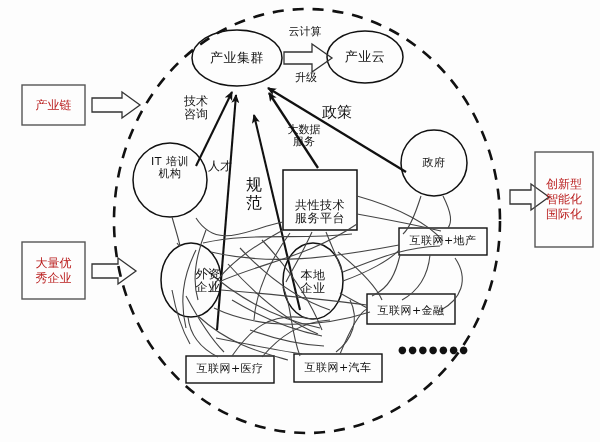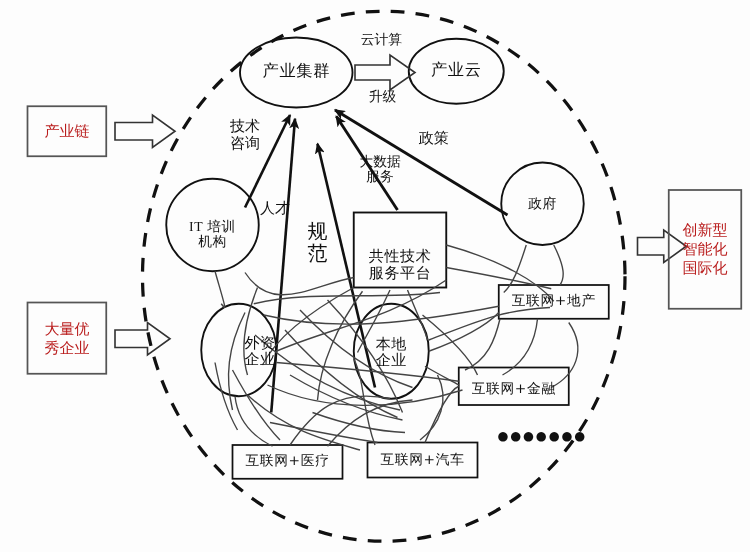--- a/index.html
+++ b/index.html
@@ -155,21 +155,21 @@
   <div class="io-box-label" style="left:22px; top:85px; width:63px; height:40px; font-size:12px;">产业链</div>
   <div class="io-box-label" style="left:22px; top:242px; width:63px; height:57px; font-size:12px;">大量优
 秀企业</div>
 
   <div class="io-box-label" style="left:535px; top:152px; width:58px; height:95px; font-size:12px;">创新型
 智能化
 国际化</div>
 
   <div class="node-label" style="left:327px; top:44px; width:76px; height:26px; font-size:13px;">产业云</div>
   <div class="node-label" style="left:192px; top:44px; width:90px; height:28px; font-size:13px;">产业集群</div>
-  <div class="node-label" style="left:136px; top:168px; width:68px; height:40px; font-size:11px;font-family:Liberation Serif, serif;">IT 培训
+  <div class="node-label" style="left:136px; top:148px; width:68px; height:40px; font-size:11px;">IT 培训
 机构</div>
   <div class="node-label" style="left:414px; top:152px; width:40px; height:22px; font-size:11px;">政府</div>
   <div class="node-label" style="left:283px; top:178px; width:74px; height:44px; font-size:12px;margin-top:12px;">共性技术
 服务平台</div>
   <div class="node-label" style="left:163px; top:262px; width:56px; height:38px; font-size:12px;padding-left:17px;">外资
 企业</div>
   <div class="node-label" style="left:285px; top:263px; width:56px; height:38px; font-size:12px;">本地
 企业</div>
 
   <div class="node-label" style="left:399px; top:228px; width:88px; height:27px; font-size:11px;">互联网+地产</div>
@@ -178,17 +178,17 @@
   <div class="node-label" style="left:294px; top:354px; width:88px; height:28px; font-size:11px;border-radius:10px;">互联网+汽车</div>
 
   <div class="edge-label" style="left:280px; top:26px; width:50px; font-size:11px;">云计算</div>
   <div class="edge-label" style="left:288px; top:72px; width:36px; font-size:11px;">升级</div>
   <div class="edge-label" style="left:178px; top:95px; width:36px; font-size:12px;">技术
 咨询</div>
   <div class="edge-label" style="left:205px; top:160px; width:30px; font-size:12px;">人才</div>
   <div class="edge-label" style="left:239px; top:176px; width:30px; font-size:16px;">规范</div>
   <div class="edge-label" style="left:283px; top:124px; width:42px; font-size:11px;">大数据
 服务</div>
-  <div class="edge-label" style="left:330px; top:104px; width:34px; font-size:12px;">政策</div>
+  <div class="edge-label" style="left:320px; top:104px; width:34px; font-size:15px;">政策</div>
 
   <div class="dots" style="left:398px; top:344px; font-size:10px;">●●●●●●●</div>
 
 </div>
 
 </body></html>

